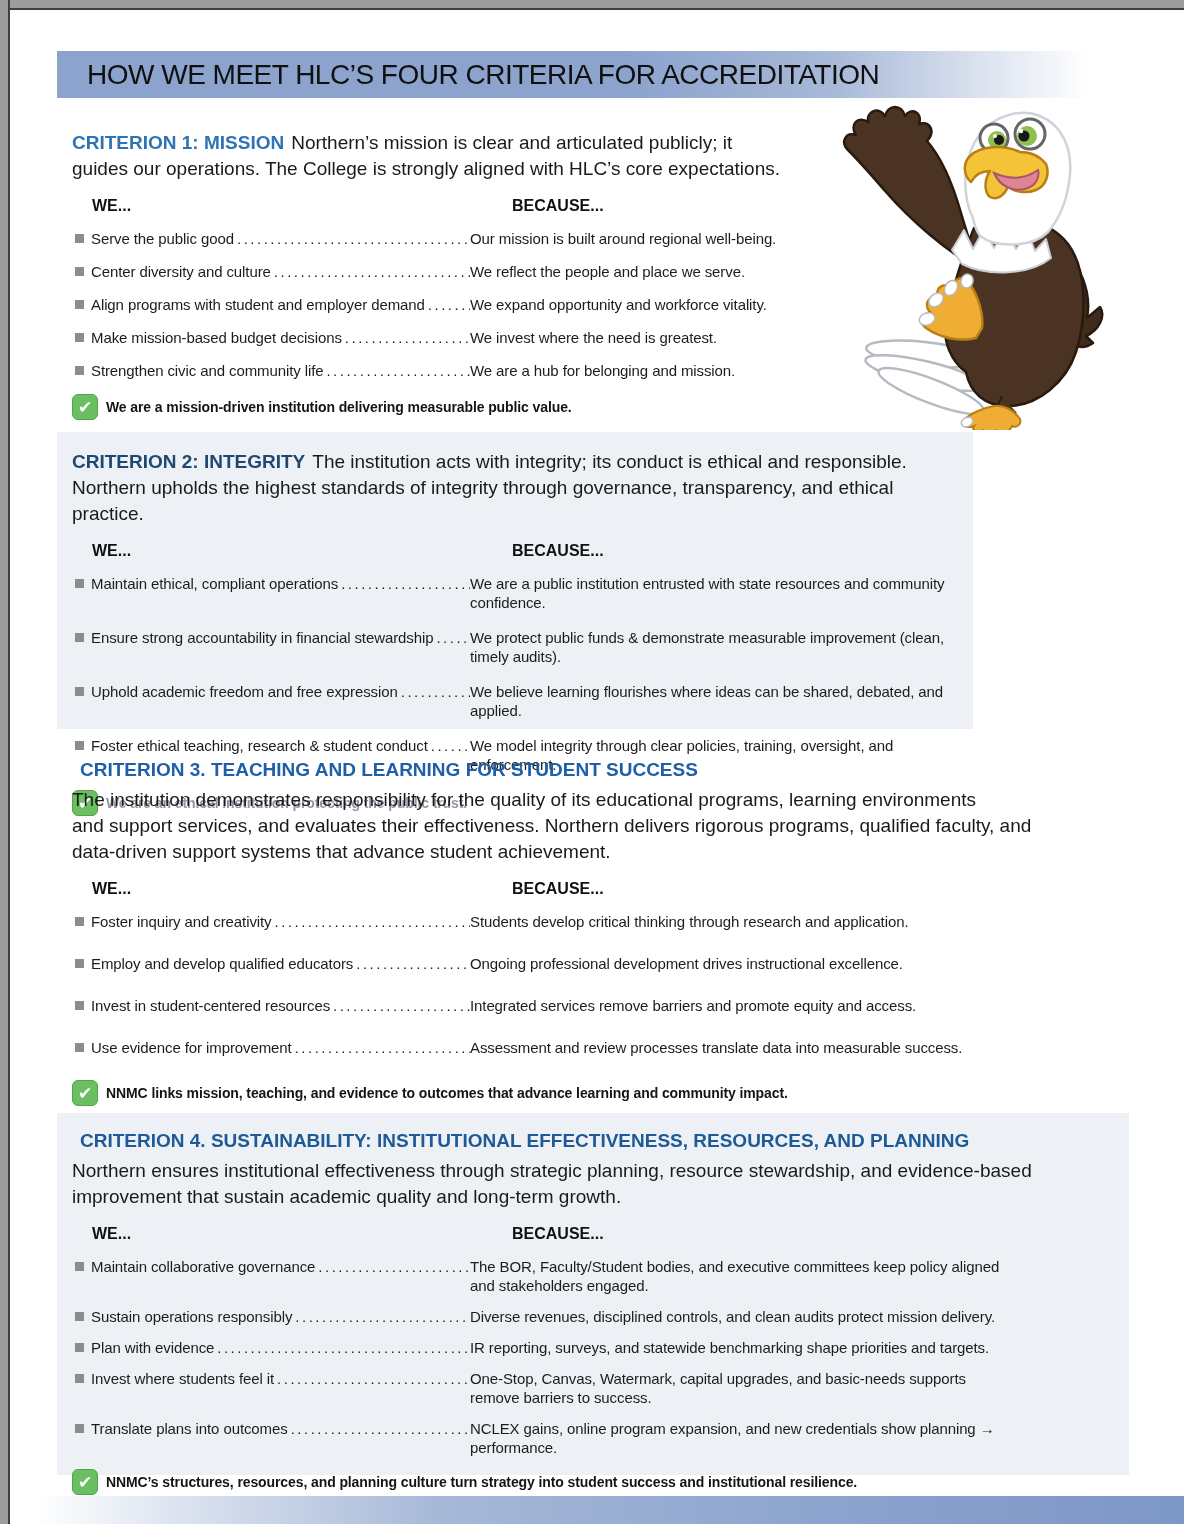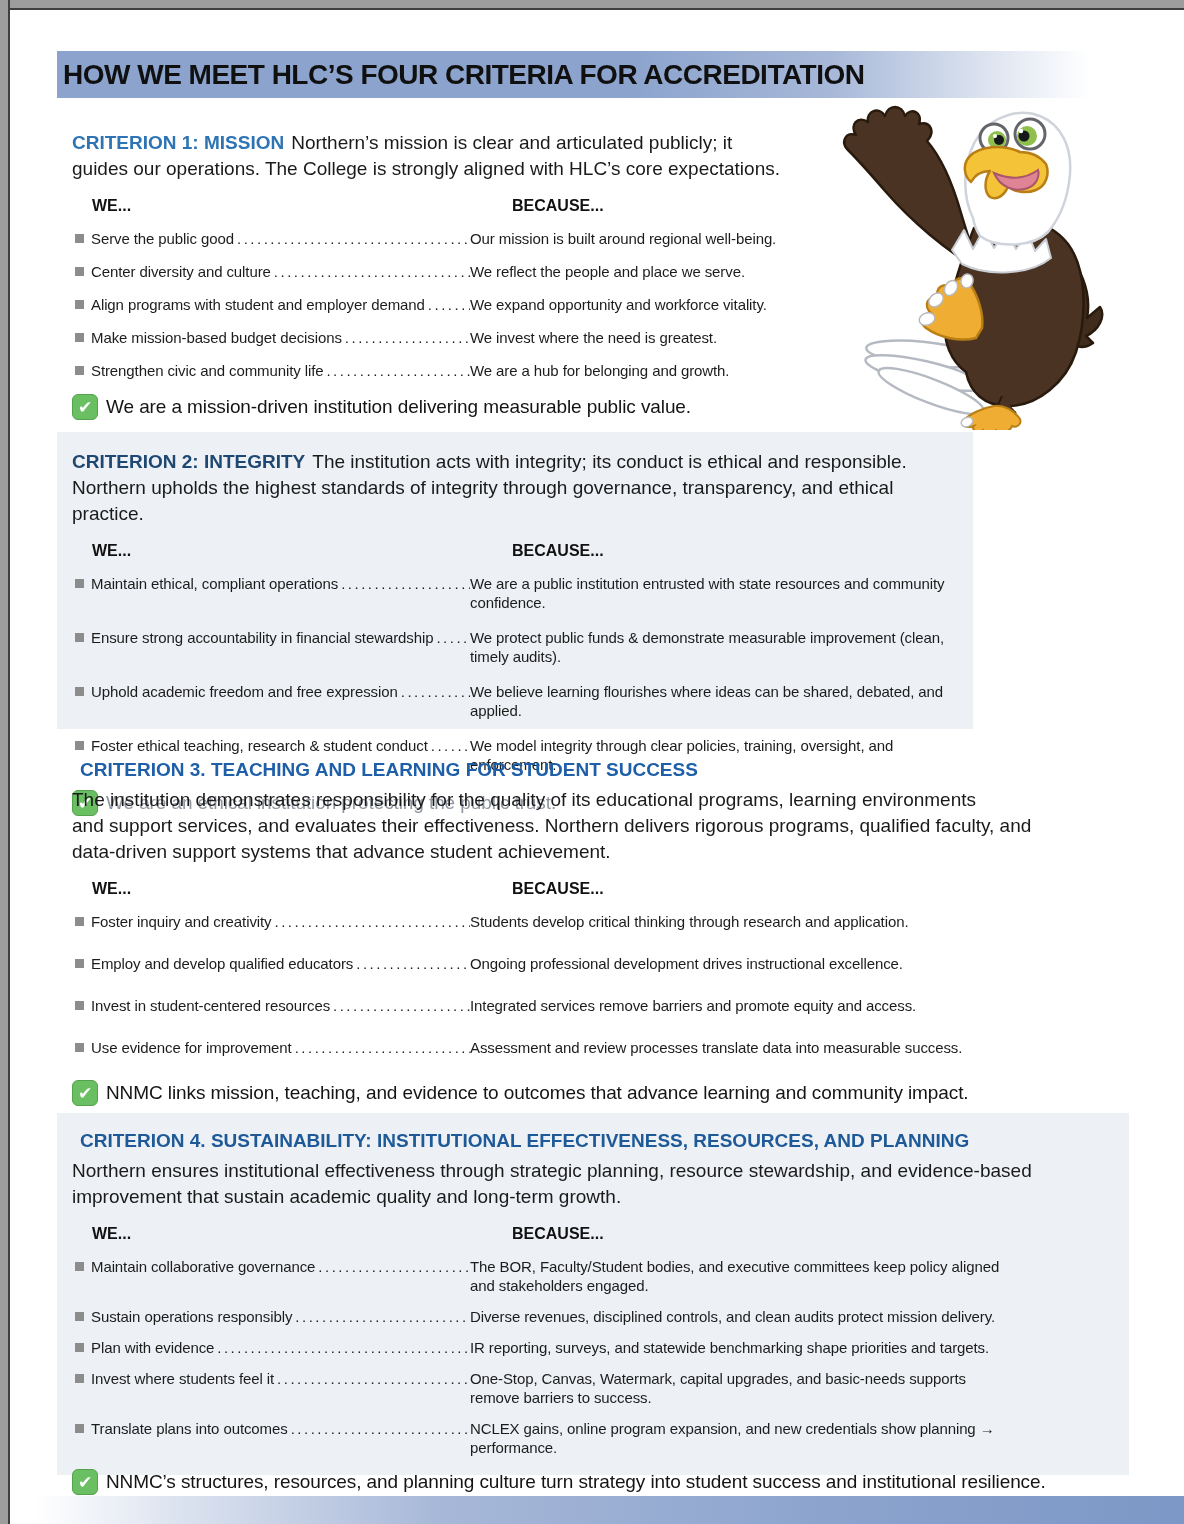--- a/index.html
+++ b/index.html
@@ -11,21 +11,21 @@
   
   .edge-top{position:absolute;left:0;top:0;width:1184px;height:8px;background:#9d9d9d;border-bottom:2px solid #3f3f3f;z-index:9;}
   .edge-left{position:absolute;left:0;top:0;width:8px;height:1524px;background:#9d9d9d;border-right:2px solid #3f3f3f;z-index:9;}
 
   
   .header-bar{
     position:absolute;left:57px;top:51px;width:1033px;height:47px;
     background:linear-gradient(90deg,#8ba3cd 0%,#8ba3cd 55%,#a7b8d8 75%,#dde4f0 90%,#ffffff 100%);
     display:flex;align-items:center;
   }
-  .header-title{font-size:28px;font-weight:700;letter-spacing:-0.5px;color:#101010;padding-left:6px;white-space:nowrap;}
+  .header-title{font-size:28px;font-weight:400;letter-spacing:-0.5px;color:#101010;padding-left:30px;white-space:nowrap;}
 
   
   .sec{position:absolute;box-sizing:border-box;}
   .sec1{left:72px;top:130px;width:748px;}
   .sec2{left:57px;top:432px;width:916px;height:297px;background:#edf0f5;padding:17px 15px 0 15px;}
   .sec3{left:72px;top:758px;width:1058px;}
   .sec4{left:57px;top:1113px;width:1072px;height:362px;background:#edf0f5;padding:16px 15px 0 15px;}
 
   .crit{font-weight:700;font-size:19px;margin-right:7px;}
   .c1h{color:#2e74b5;}
@@ -48,21 +48,21 @@
   .sq{width:9px;height:9px;background:#8c8c8c;flex:none;align-self:center;margin-right:7px;}
   .wlabel{white-space:nowrap;}
   .dots{flex:1;overflow:hidden;white-space:nowrap;margin-left:3px;color:#1c1c1c;}
   .dots::after{content:"................................................................................";letter-spacing:2.5px;}
   .bcell{flex:1;line-height:19px;white-space:pre-line;}
   .sec4 .bcell{max-width:575px;}
 
   .checkline{display:flex;align-items:center;margin-top:4px;}
   .checkicon{width:24px;height:24px;flex:none;background:#6abf63;border:1px solid #54a24c;border-radius:6px;
     color:#ffffff;font-size:17px;font-weight:700;display:flex;align-items:center;justify-content:center;margin-right:8px;}
-  .checktext{font-size:19px;font-weight:400;color:#141414;letter-spacing:-0.1px;}
+  .checktext{font-size:14px;font-weight:700;color:#141414;letter-spacing:-0.1px;}
   .checktext.muted{color:#9097a1;}
 
   
   .mascot{position:absolute;left:824px;top:100px;width:360px;height:330px;z-index:3;}
 
   
   .bottom-bar{
     position:absolute;left:35px;top:1496px;width:1149px;height:28px;
     background:linear-gradient(90deg,#ffffff 0%,#dde4f0 12%,#a7b8d8 35%,#8ba3cd 70%,#7d97c6 100%);
   }
@@ -157,21 +157,21 @@
           <span class="dots"></span>
         </div>
         <div class="bcell">We invest where the need is greatest.</div>
       </div>
       <div class="lrow">
         <div class="wcell">
           <span class="sq"></span>
           <span class="wlabel">Strengthen civic and community life</span>
           <span class="dots"></span>
         </div>
-        <div class="bcell">We are a hub for belonging and growth.</div>
+        <div class="bcell">We are a hub for belonging and mission.</div>
       </div>
     </div>
   <div class="checkline">
     <span class="checkicon">✔</span>
     <span class="checktext">We are a mission-driven institution delivering measurable public value.</span>
   </div>
 </div>
 
 <div class="sec sec2">
   <p class="intro"><span class="crit c2h">CRITERION 2: INTEGRITY</span><span>The institution acts with integrity; its conduct is ethical and responsible.

